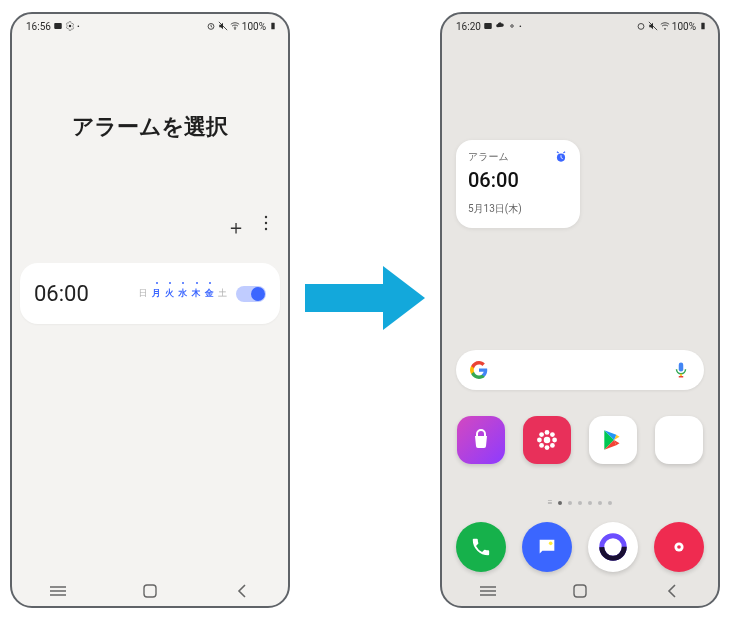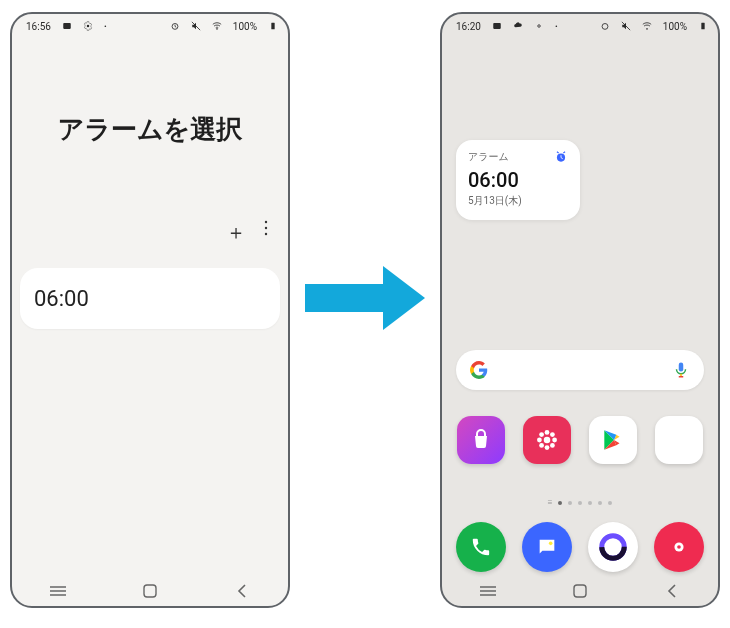--- a/index.html
+++ b/index.html
@@ -27,27 +27,27 @@
   
   .statusbar {
     display: flex;
     justify-content: space-between;
     align-items: center;
     padding: 4px 10px 0 14px;
     font-size: 10px;
     color: #2a2a2a;
     height: 20px;
   }
-  .statusbar .side { display:flex; gap:11px; align-items:center; }
+  .statusbar .side { display:flex; gap:2px; align-items:center; }
   .ico { width:10px; height:10px; display:inline-block; }
 
   
   .big-title {
     text-align: center;
-    font-size: 26px;
+    font-size: 22px;
     font-weight: 600;
     color: #1f1f1f;
     margin-top: 78px;
   }
   .header-actions {
     display:flex; justify-content:flex-end; gap:18px;
     margin-top: 72px; padding-right: 20px;
     color:#333; font-size:18px;
   }
   .alarm-row {
@@ -105,21 +105,21 @@
     border-radius: 16px;
     padding:10px 12px 12px 12px;
     box-shadow: 0 1px 4px rgba(0,0,0,0.08);
   }
   .widget .w-head {
     display:flex; justify-content:space-between; align-items:center;
     font-size:10px; color:#666;
   }
   .widget .w-head svg { color:#3b66ff;}
   .widget .w-time { font-size: 20px; font-weight:500; color:#111; margin-top:4px;}
-  .widget .w-date { font-size: 10px; color:#666; margin-top:2px;}
+  .widget .w-date { font-size: 10px; color:#666; margin-top:10px;}
 
   
   .searchbar {
     position:absolute; top:336px; left:14px; right:14px;
     height:40px; background:#ffffff; border-radius:20px;
     display:flex; align-items:center; justify-content:space-between;
     padding:0 14px; box-shadow:0 1px 3px rgba(0,0,0,0.08);
   }
 
   
@@ -188,20 +188,34 @@
       <svg width="4" height="16" viewBox="0 0 4 16" fill="#333">
           <circle cx="2" cy="2" r="1.2"></circle>
           <circle cx="2" cy="8" r="1.2"></circle>
           <circle cx="2" cy="14" r="1.2"></circle>
         </svg>
     </span>
   </div>
 
   <div class="alarm-row">
     <span class="alarm-time">06:00</span>
+    <div style="display:flex;align-items:center;">
+      <div class="days">
+        <span class="off">日</span>
+        <span class="on">月</span>
+        <span class="on">火</span>
+        <span class="on">水</span>
+        <span class="on">木</span>
+        <span class="on">金</span>
+        <span class="off">土</span>
+      </div>
+      <div class="toggle">
+          <div class="knob"></div>
+        </div>
+    </div>
   </div>
 
   <div class="navbar">
     <div class="nicon">
         <svg width="16" height="10" viewBox="0 0 16 10" stroke="#666" stroke-width="1.4">
           <line x1="0" y1="1" x2="16" y2="1"></line>
           <line x1="0" y1="5" x2="16" y2="5"></line>
           <line x1="0" y1="9" x2="16" y2="9"></line>
         </svg>
       </div>

